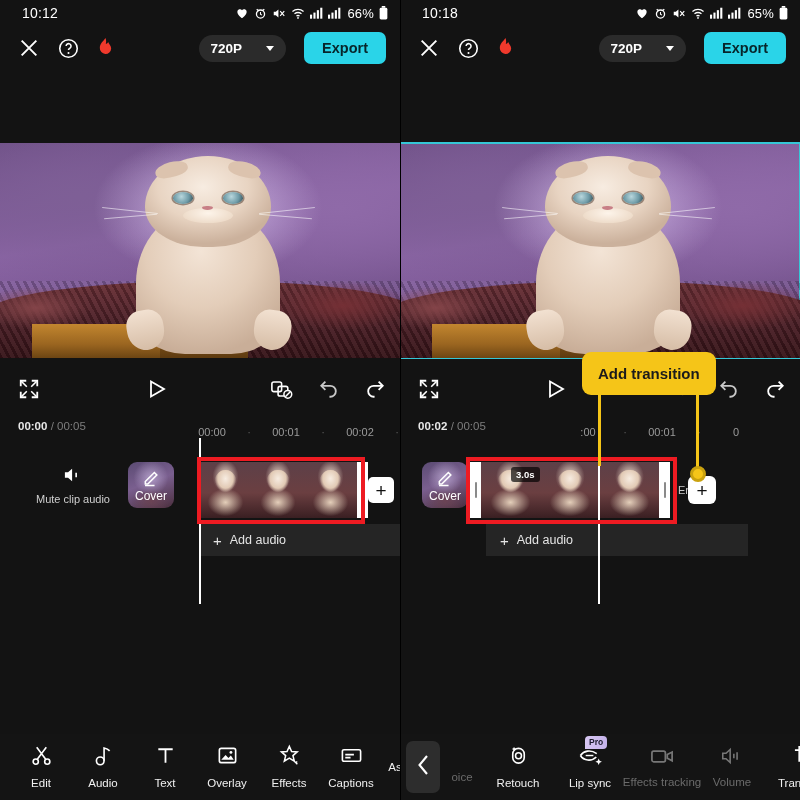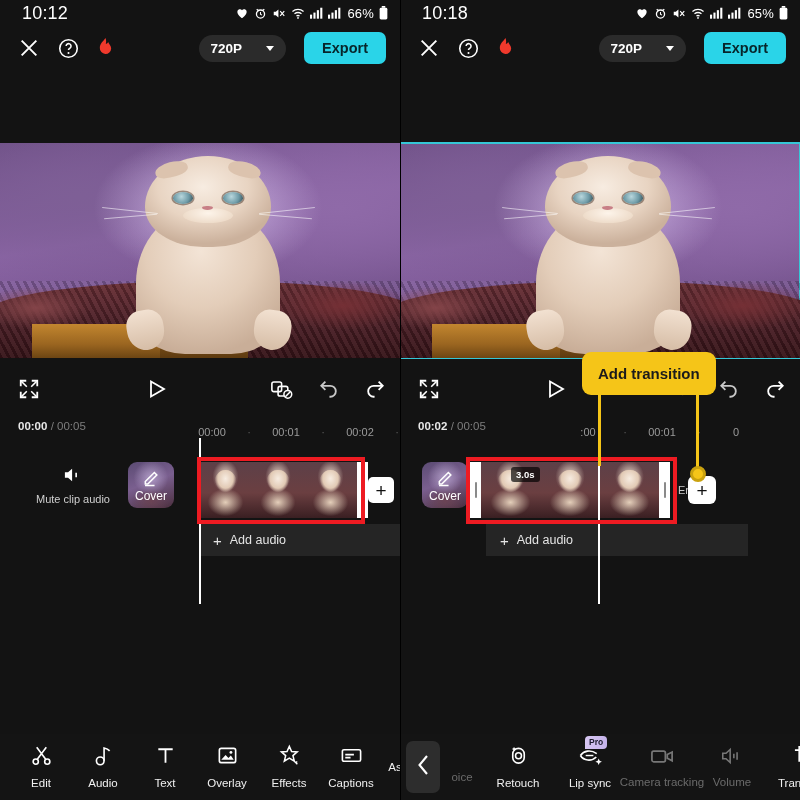--- a/index.html
+++ b/index.html
@@ -13,21 +13,21 @@
   .panel { position: relative; width: 400px; height: 800px; background: #121212; overflow: hidden; }
   .panel.left  { background: #131313; }
   .panel.right { background: #131313; }
 
   
   .statusbar {
     height: 26px; display: flex; align-items: center;
     padding: 0 12px 0 22px; color: #fff;
     font-size: 13.5px; font-weight: 600; letter-spacing: .2px;
   }
-  .statusbar .clock { font-size: 18px; font-weight: 500; }
+  .statusbar .clock { font-size: 14px; font-weight: 500; }
   .statusbar .sysicons {
     margin-left: auto; display: flex; align-items: center; gap: 5px;
   }
   .sysicons svg { display: block; }
   .battpct { font-size: 13px; font-weight: 500; margin-left: 1px; }
 
   
   .topbar {
     height: 44px; display: flex; align-items: center; gap: 18px;
     padding: 0 14px 0 18px;
@@ -717,21 +717,21 @@
               <path d="M8 10.5h8" stroke="#fff" stroke-width="1.5"></path>
               <path d="M21.5 13.5l1 2.4 2.4 1-2.4 1-1 2.4-1-2.4-2.4-1 2.4-1z" fill="#fff"></path>
             </svg></span>
         <span class="tl">Lip sync</span>
       </div>
       <div class="tool dim" style="width:72px">
         <span><svg width="25" height="20" viewBox="0 0 26 20">
               <rect x="2" y="5" width="14" height="11" rx="1.8" fill="none" stroke="#fff" stroke-width="1.8"></rect>
               <path d="M18 8.5l5-2.6v9l-5-2.6z" fill="none" stroke="#fff" stroke-width="1.8"></path>
             </svg></span>
-        <span class="tl">Camera tracking</span>
+        <span class="tl">Effects tracking</span>
       </div>
       <div class="tool dim" style="width:68px">
         <span><svg width="24" height="20" viewBox="0 0 26 20">
               <path d="M3 7h3.5L11 3v14l-4.5-4H3z" fill="none" stroke="#fff" stroke-width="1.7"></path>
               <path d="M15 7.5v5M18.5 6v8" stroke="#fff" stroke-width="1.7"></path>
             </svg></span>
         <span class="tl">Volume</span>
       </div>
       <div class="tool" style="width:76px">
         <span><svg width="23" height="23" viewBox="0 0 24 24">

